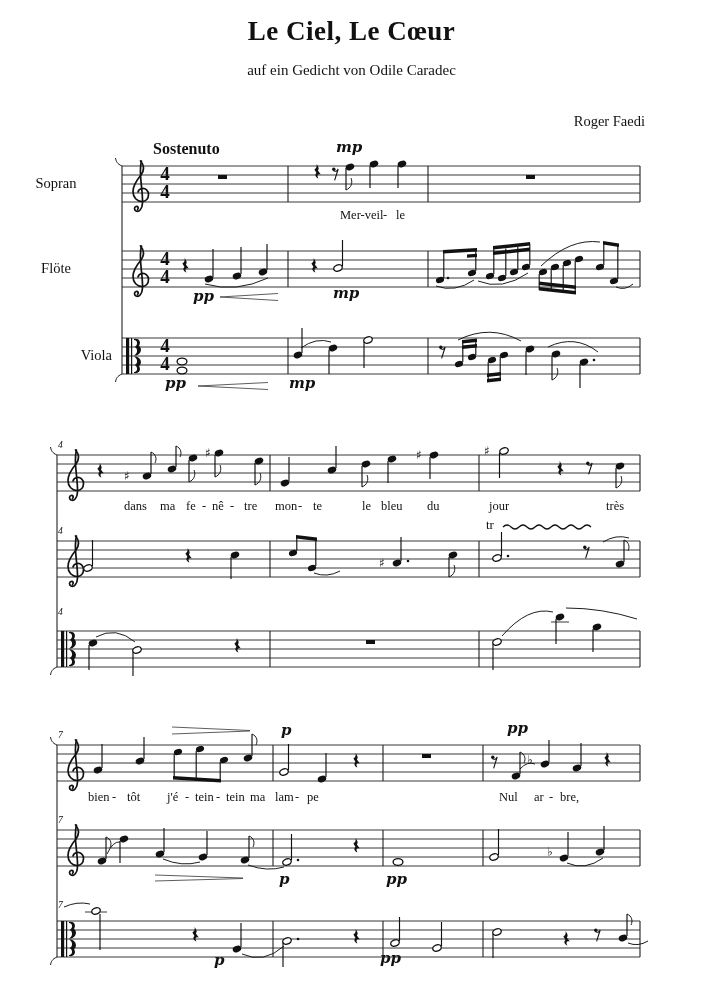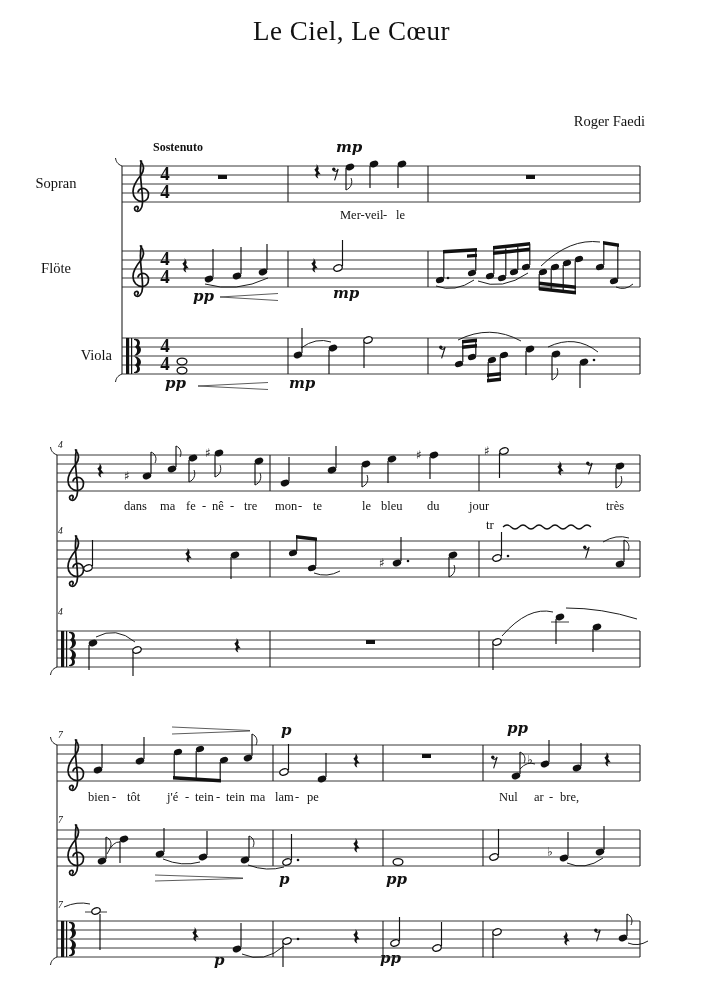--- a/index.html
+++ b/index.html
@@ -1,22 +1,22 @@
 <!DOCTYPE html>
 <html><head>
 <meta charset="utf-8">
 <style>
   html,body{margin:0;padding:0;background:#fff;}
   .page{position:relative;width:703px;height:998px;background:#fff;color:#111;
         font-family:"Liberation Serif",serif;overflow:hidden;}
   .abs{position:absolute;white-space:nowrap;}
-  .title{font-size:27px;letter-spacing:.5px;}
+  .title{font-size:27px;letter-spacing:.5px;font-weight:bold;}
   .sub{font-size:15px;}
   .composer{font-size:14.5px;}
-  .tempo{font-weight:bold;font-size:12px;}
+  .tempo{font-weight:bold;font-size:16px;}
   .dyn{font-style:italic;font-weight:bold;font-size:15px;font-family:"DejaVu Serif",serif;}
   .lyr{font-size:12.5px;}
   .mnum{font-style:italic;font-size:9.5px;}
   .acc{font-family:"DejaVu Sans",sans-serif;font-size:12px;}
   .inst{font-size:14.5px;}
   .ts{font-weight:bold;font-size:19px;width:18px;text-align:center;line-height:18px;}
   .trm{font-size:13px;}
   .ctr{left:0;width:703px;text-align:center;}
   svg.sys{position:absolute;left:0;}
   .staffline{stroke:#222;stroke-width:.9;}
@@ -28,20 +28,21 @@
   .oh{fill:#fff;stroke:#111;stroke-width:1.35;}
   .bm{fill:#111;}
   .clef{fill:none;stroke:#111;stroke-width:1.7;stroke-linecap:round;}
 </style>
 </head>
 <body>
 
 <div class="page">
 
   <div class="abs ctr title" style="top:16px">Le Ciel, Le Cœur</div>
+  <div class="abs ctr sub" style="top:62px">auf ein Gedicht von Odile Caradec</div>
   <div class="abs composer" style="top:113px;right:58px">Roger Faedi</div>
   <div class="abs tempo" style="left:153px;top:140px">Sostenuto</div>
 
   <div class="abs inst" style="left:0;width:112px;text-align:center;top:175px">Sopran</div>
   <div class="abs inst" style="left:0;width:112px;text-align:center;top:260px">Flöte</div>
   <div class="abs inst" style="left:0;width:112px;text-align:right;top:347px">Viola</div>
 
   <div class="abs ts" style="left:156px;top:165px">4</div>
   <div class="abs ts" style="left:156px;top:183px">4</div>
   <div class="abs ts" style="left:156px;top:250px">4</div>
@@ -88,21 +89,21 @@
   <div class="abs lyr" style="left:202px;top:499px">-</div>
   <div class="abs lyr" style="left:212px;top:499px">nê</div>
   <div class="abs lyr" style="left:230px;top:499px">-</div>
   <div class="abs lyr" style="left:244px;top:499px">tre</div>
   <div class="abs lyr" style="left:275px;top:499px">mon</div>
   <div class="abs lyr" style="left:298px;top:499px">-</div>
   <div class="abs lyr" style="left:313px;top:499px">te</div>
   <div class="abs lyr" style="left:362px;top:499px">le</div>
   <div class="abs lyr" style="left:381px;top:499px">bleu</div>
   <div class="abs lyr" style="left:427px;top:499px">du</div>
-  <div class="abs lyr" style="left:469px;top:499px">jour</div>
+  <div class="abs lyr" style="left:489px;top:499px">jour</div>
   <div class="abs lyr" style="left:606px;top:499px">très</div>
 
   <div class="abs lyr" style="left:88px;top:790px">bien</div>
   <div class="abs lyr" style="left:112px;top:790px">-</div>
   <div class="abs lyr" style="left:127px;top:790px">tôt</div>
   <div class="abs lyr" style="left:167px;top:790px">j'é</div>
   <div class="abs lyr" style="left:185px;top:790px">-</div>
   <div class="abs lyr" style="left:195px;top:790px">tein</div>
   <div class="abs lyr" style="left:216px;top:790px">-</div>
   <div class="abs lyr" style="left:226px;top:790px">tein</div>

